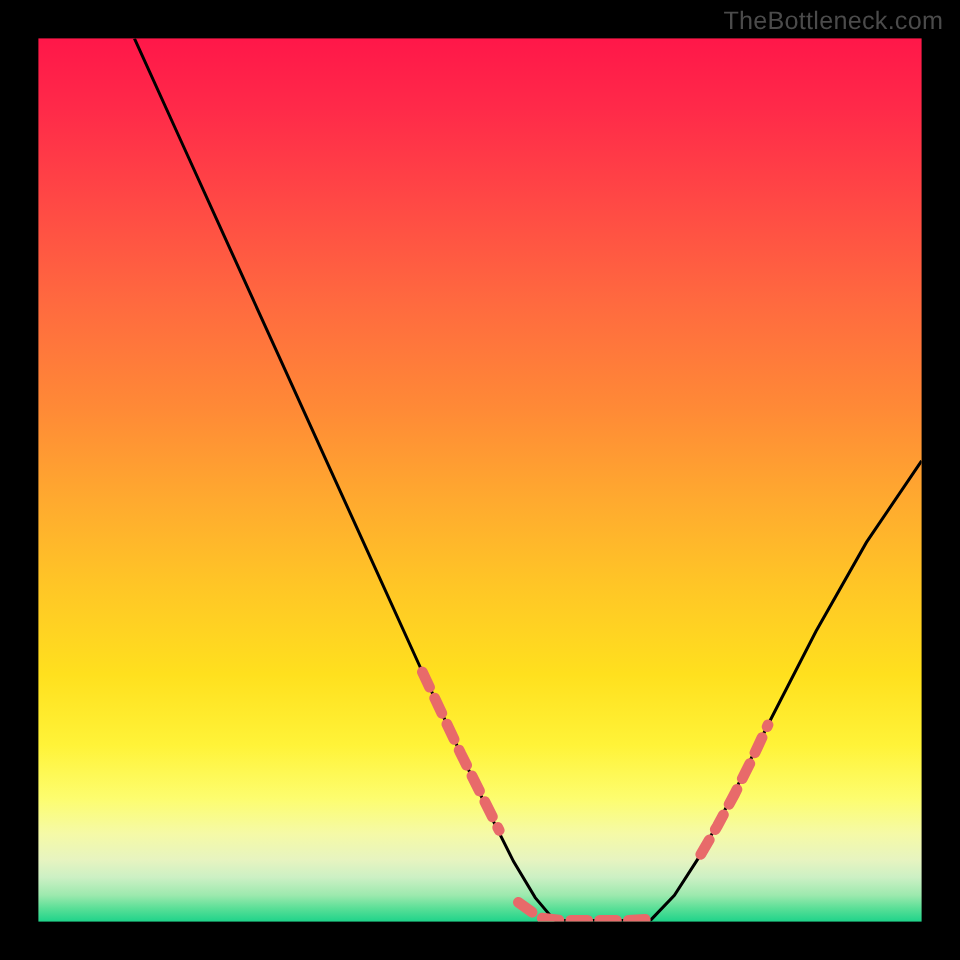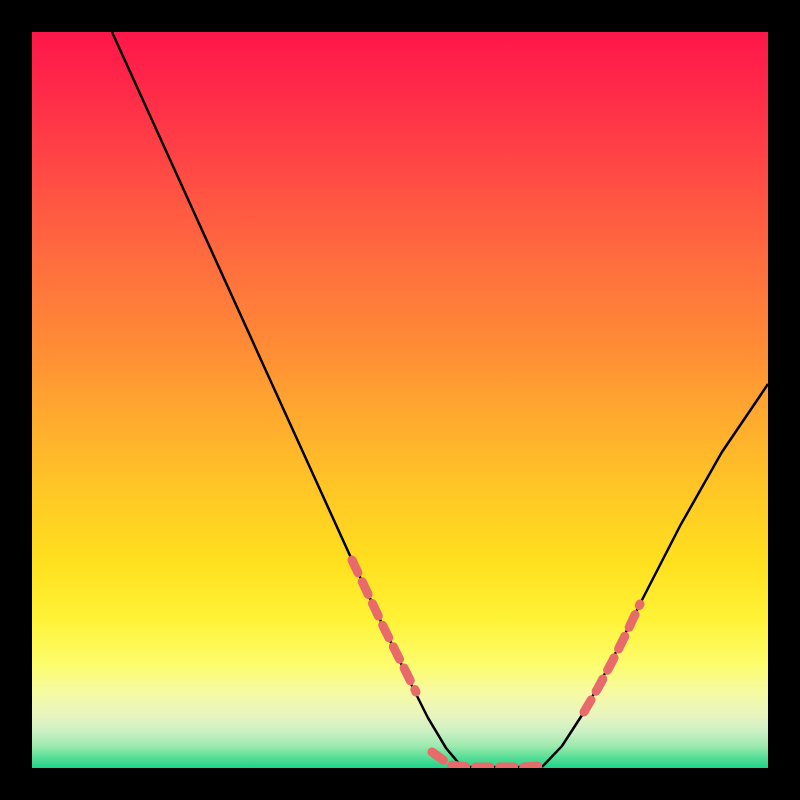--- a/index.html
+++ b/index.html
@@ -74,13 +74,14 @@
           <polyline points="80,0 120,88 160,176 200,264 240,352 280,440 320,528 352,596 376,646 396,686 414,716 430,735" fill="none" stroke="#000000" stroke-width="2.5"></polyline>
           <polyline points="430,735 450,735 470,735 490,735 510,735" fill="none" stroke="#000000" stroke-width="2.5"></polyline>
           <polyline points="510,735 530,714 552,680 578,632 610,568 648,494 690,420 736,352" fill="none" stroke="#000000" stroke-width="2.5"></polyline>
           <polyline points="320,528 336,562 352,596 368,628 384,660" fill="none" stroke="#e86a6a" stroke-width="9" stroke-dasharray="14 10" stroke-linecap="round"></polyline>
           <polyline points="400,720 418,733 436,735 454,735 472,735 490,735 508,734" fill="none" stroke="#e86a6a" stroke-width="9" stroke-dasharray="14 10" stroke-linecap="round"></polyline>
           <polyline points="552,680 566,656 580,630 594,602 608,572" fill="none" stroke="#e86a6a" stroke-width="9" stroke-dasharray="14 10" stroke-linecap="round"></polyline>
         </g>
     </svg>
   </div>
 
+  <div class="watermark">TheBottleneck.com</div>
 </div>
 
 </body></html>

